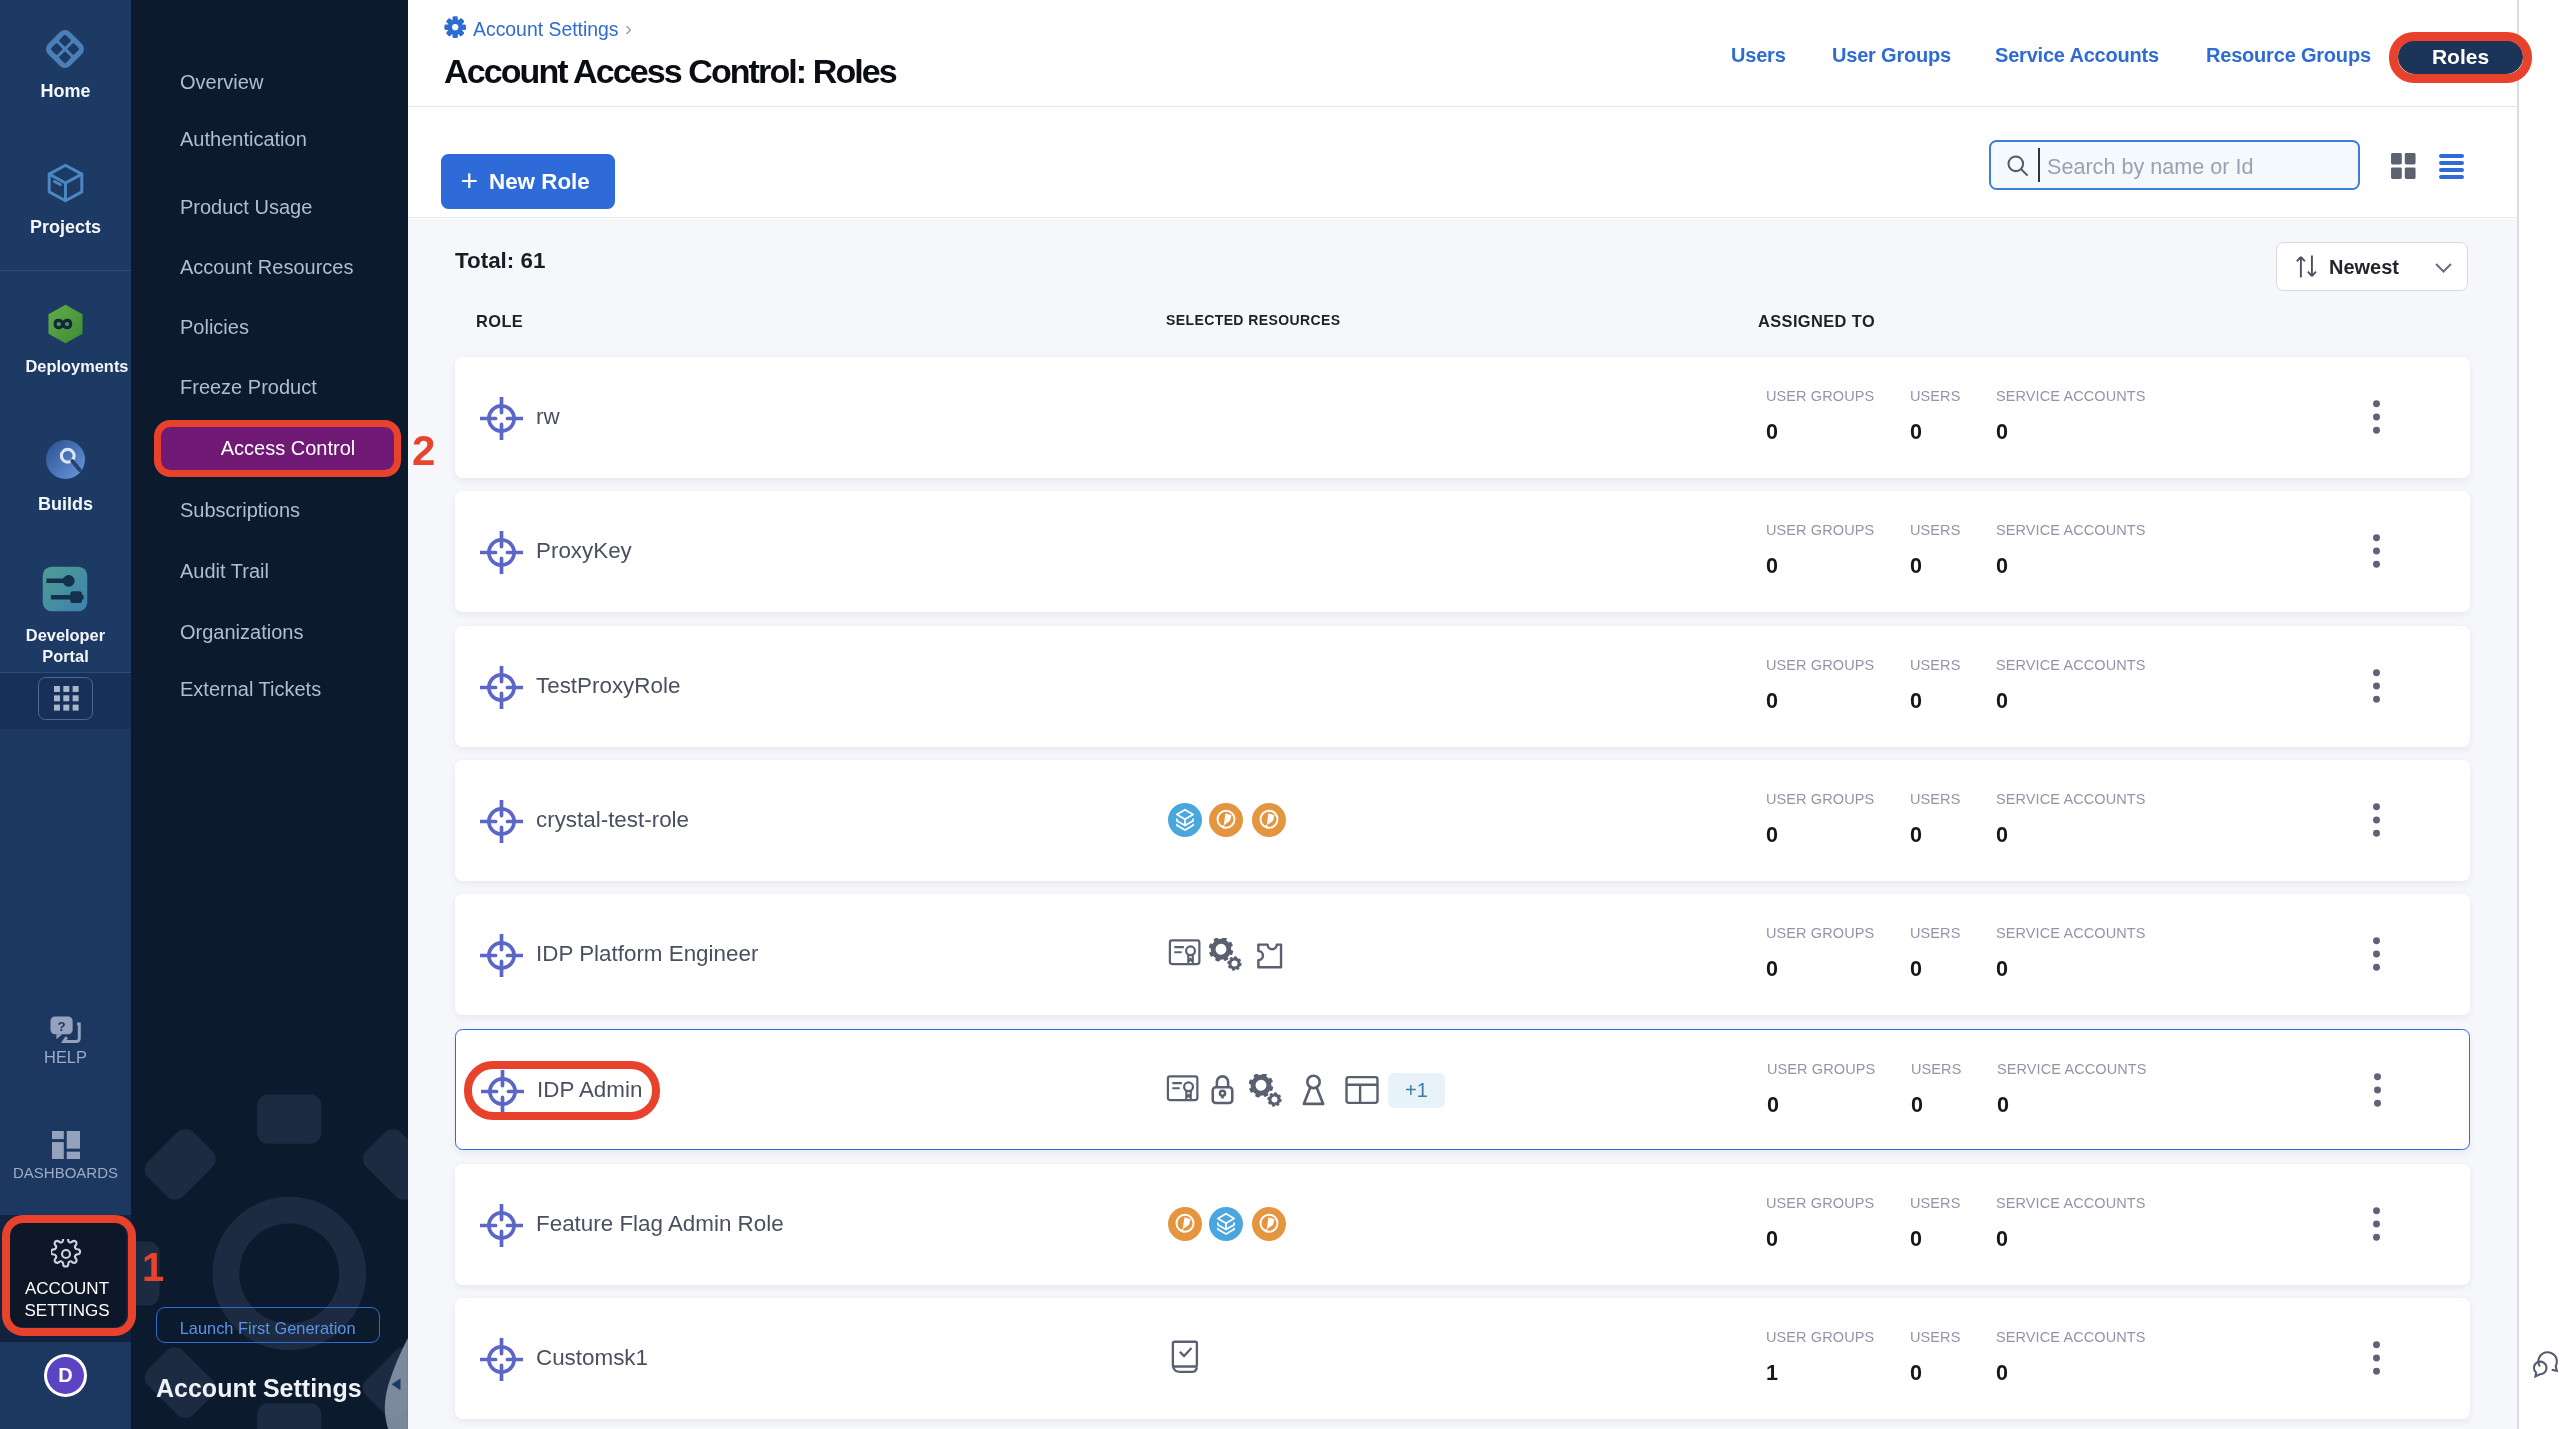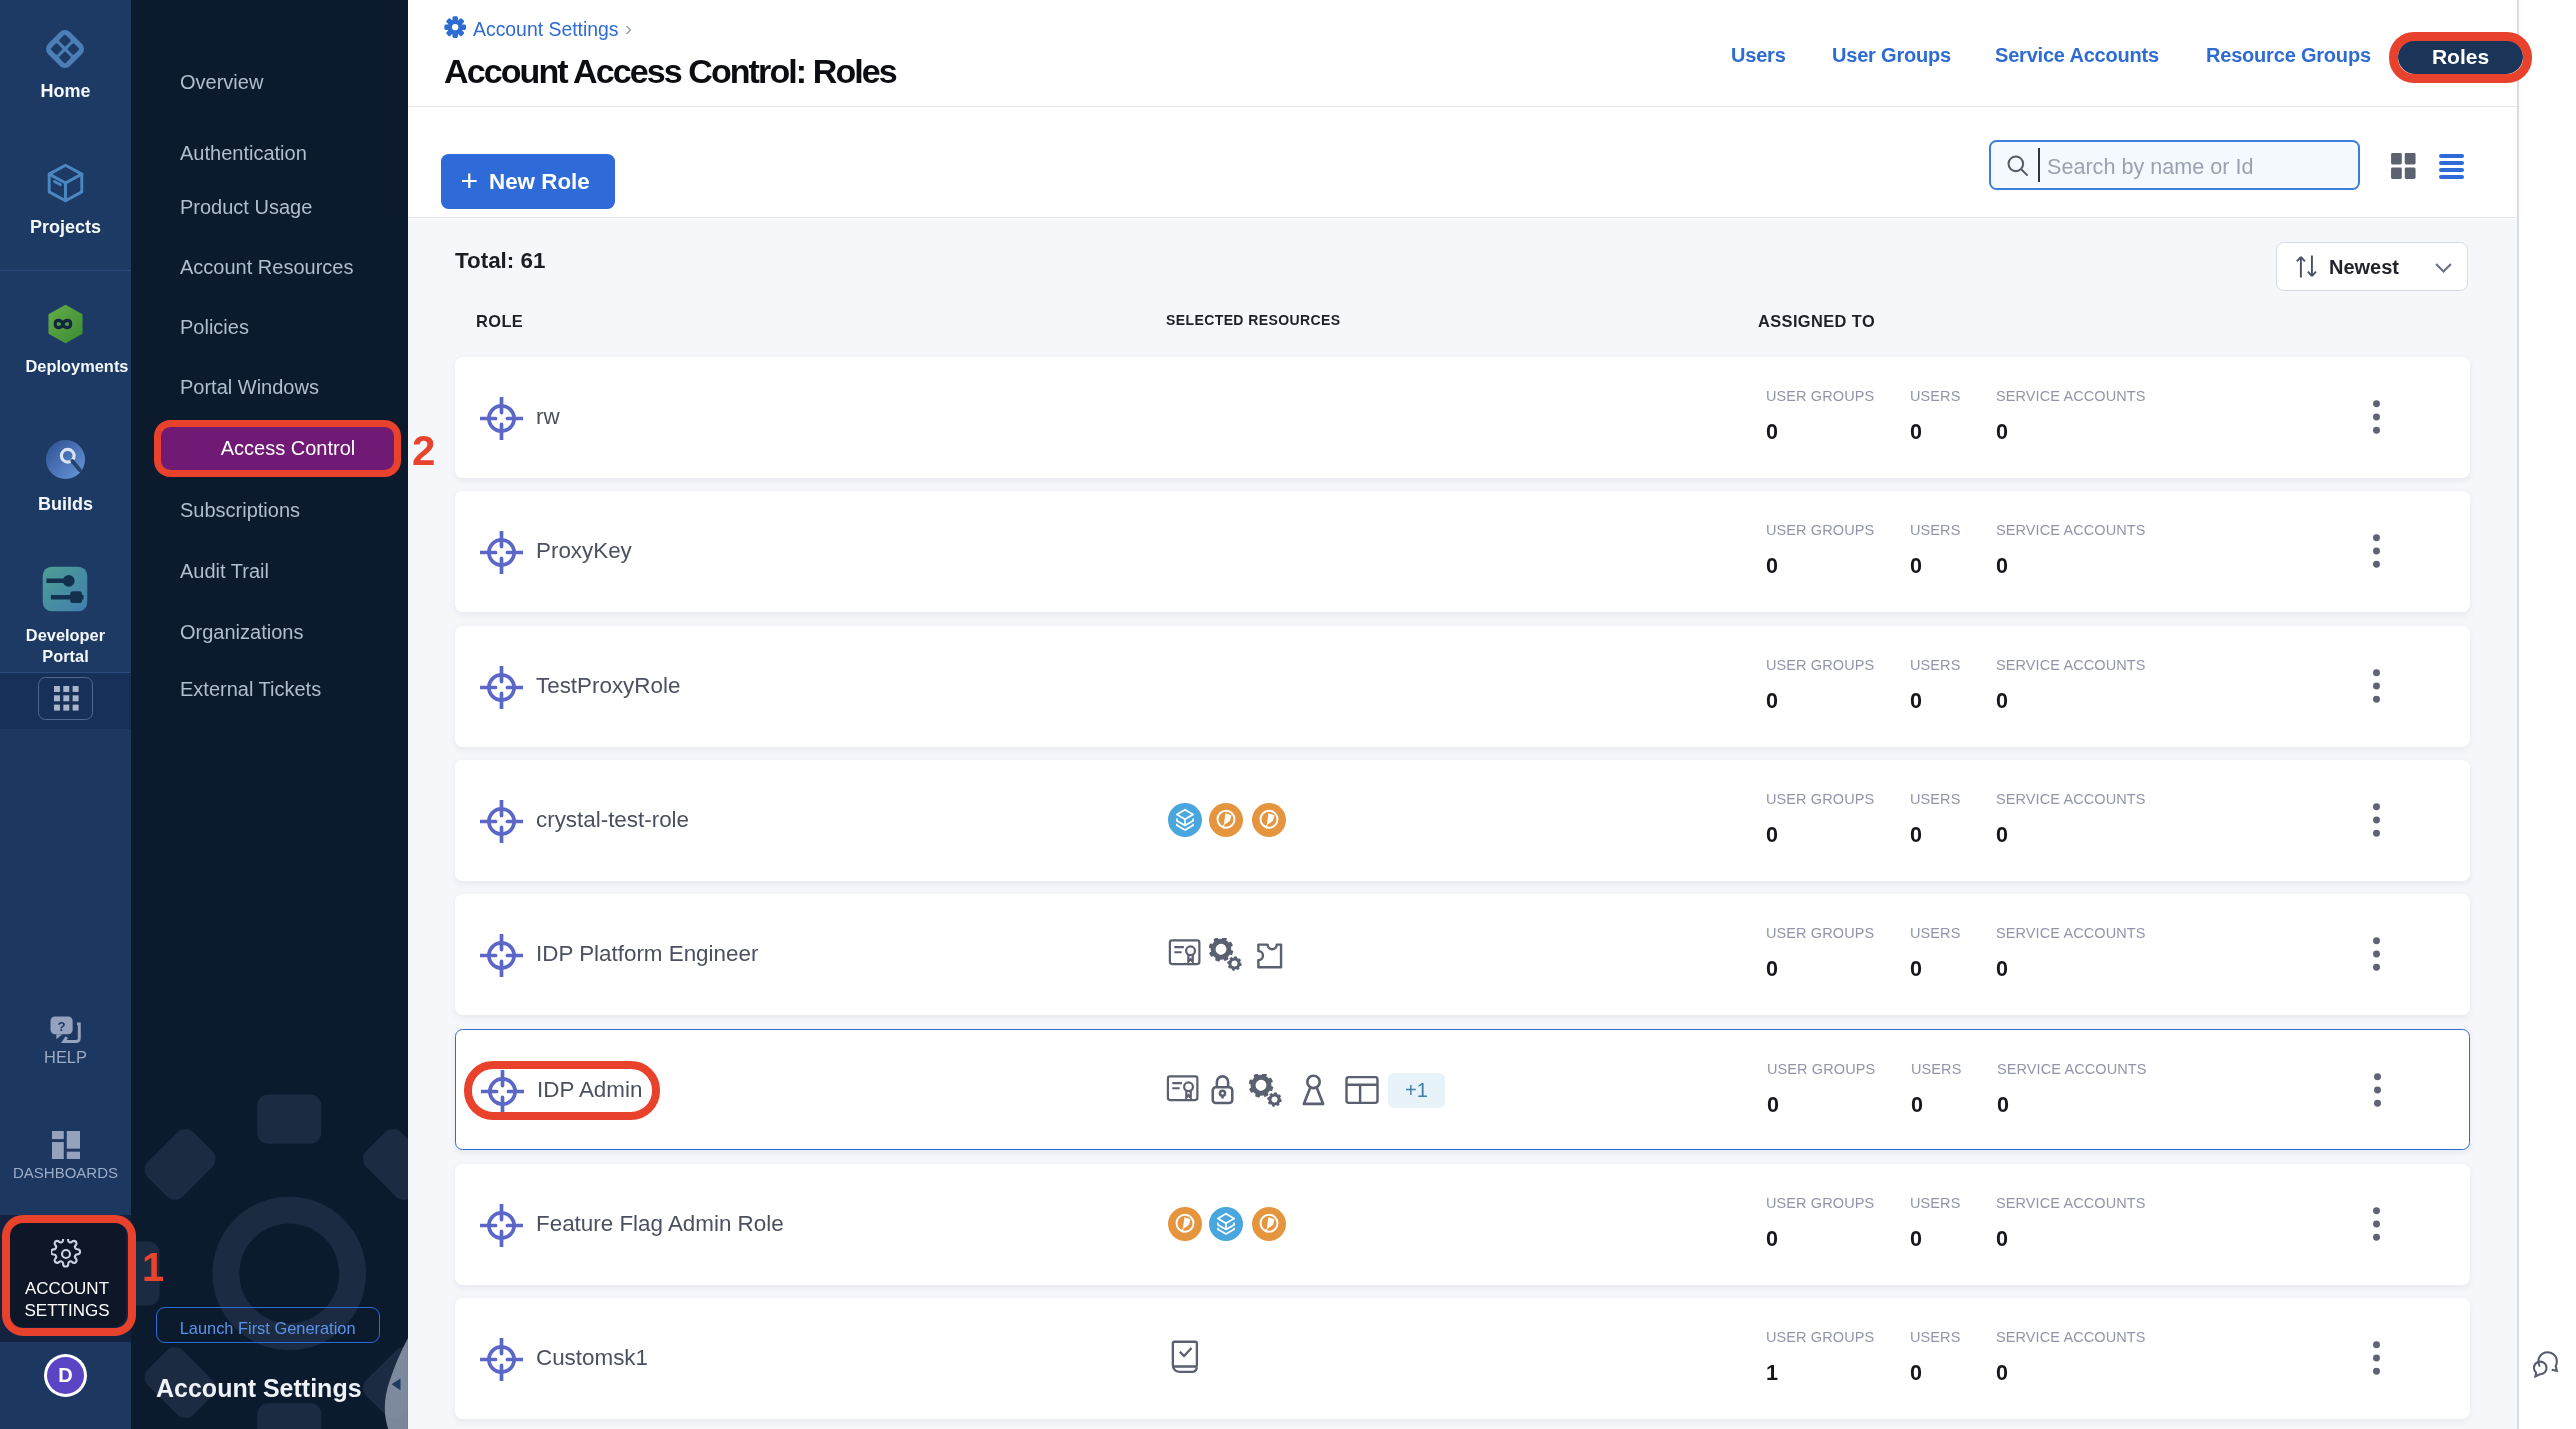--- a/index.html
+++ b/index.html
@@ -143,25 +143,25 @@
       <use href="#wtooth" transform="rotate(180)"></use>
       <use href="#wtooth" transform="rotate(225)"></use>
       <use href="#wtooth" transform="rotate(270)"></use>
       <use href="#wtooth" transform="rotate(315)"></use>
       <circle r="103" fill="#1c2b42"></circle>
       <circle r="67" fill="#0c1a2e"></circle>
     </g>
   </svg>
 
   <div class="abs" style="left:49px;top:71px;color:#b2bdce;font-size:20px;">Overview</div>
-  <div class="abs" style="left:49px;top:142px;color:#b2bdce;font-size:20px;">Authentication</div>
+  <div class="abs" style="left:49px;top:128px;color:#b2bdce;font-size:20px;">Authentication</div>
   <div class="abs" style="left:49px;top:196px;color:#b2bdce;font-size:20px;">Product Usage</div>
   <div class="abs" style="left:49px;top:256px;color:#b2bdce;font-size:20px;">Account Resources</div>
   <div class="abs" style="left:49px;top:316px;color:#b2bdce;font-size:20px;">Policies</div>
-  <div class="abs" style="left:49px;top:376px;color:#b2bdce;font-size:20px;">Portal Windows</div>
+  <div class="abs" style="left:49px;top:376px;color:#b2bdce;font-size:20px;">Freeze Product</div>
   <div class="abs" style="left:29px;top:426px;width:236px;height:45px;background:#701a75;border-radius:6px;color:#ffffff;font-size:20px;line-height:45px;padding-left:20px;text-align:center;">Access Control</div>
   <div class="abs" style="left:49px;top:499px;color:#b2bdce;font-size:20px;">Subscriptions</div>
   <div class="abs" style="left:49px;top:560px;color:#b2bdce;font-size:20px;">Audit Trail</div>
   <div class="abs" style="left:49px;top:621px;color:#b2bdce;font-size:20px;">Organizations</div>
   <div class="abs" style="left:49px;top:678px;color:#b2bdce;font-size:20px;">External Tickets</div>
 
   <div class="abs" style="left:24.6px;top:1307px;width:224px;height:36px;border:1.5px solid #2e6bd2;border-radius:9px;color:#5b93e8;font-size:16.4px;text-align:center;line-height:41px;">Launch First Generation</div>
   <div class="abs" style="left:25px;top:1374px;color:#eff2f7;font-size:25px;font-weight:700;">Account Settings</div>
 
   <svg class="abs" style="left:250px;top:1338px;" width="27" height="92" viewBox="0 0 36 123">

